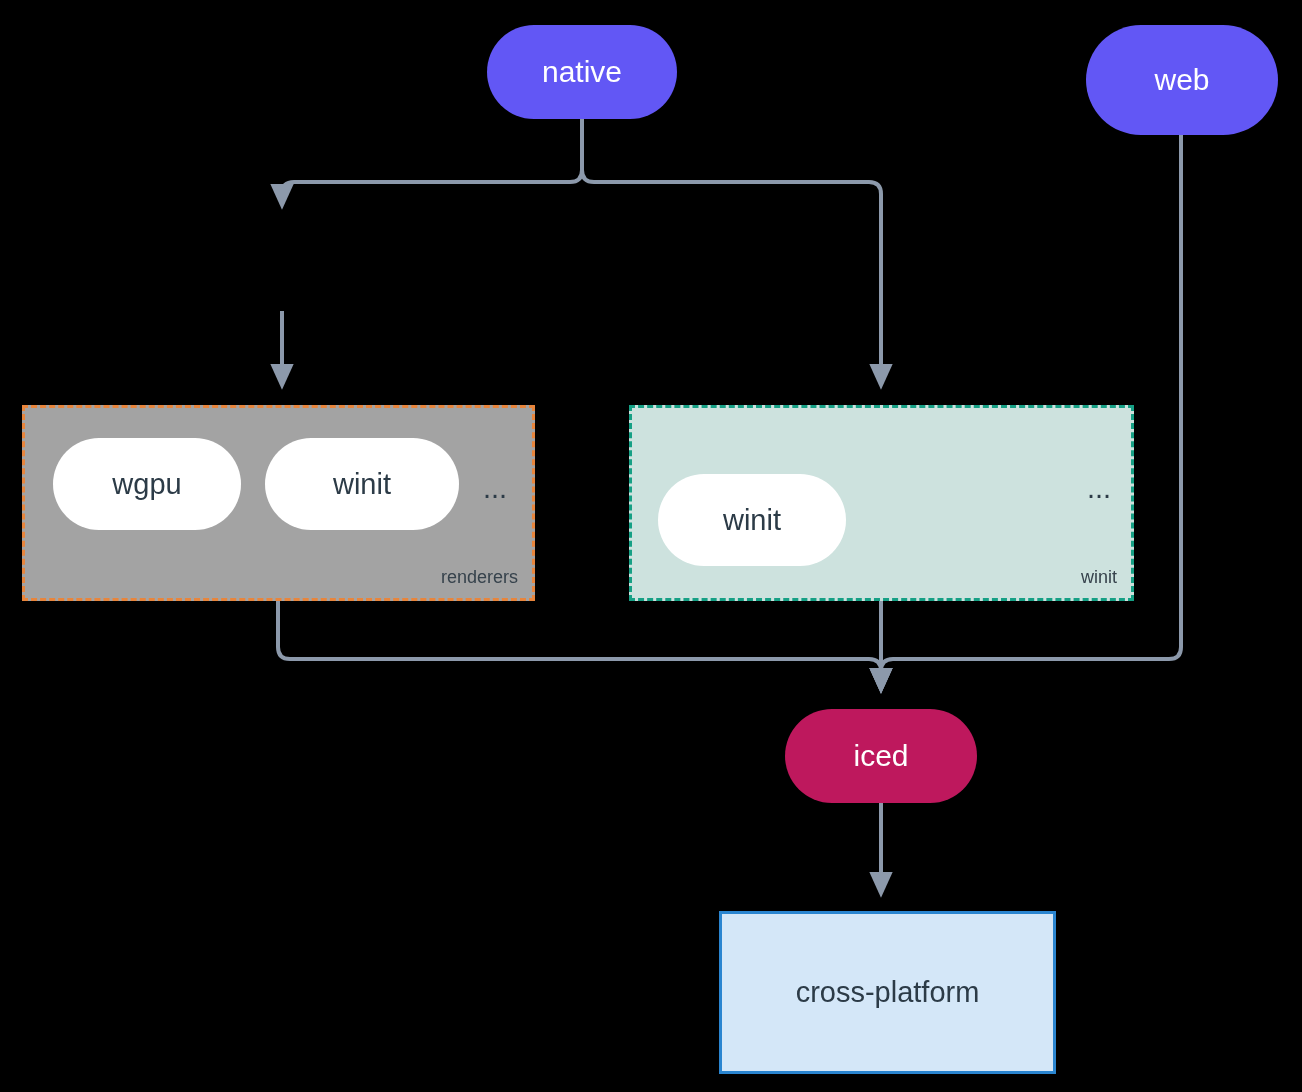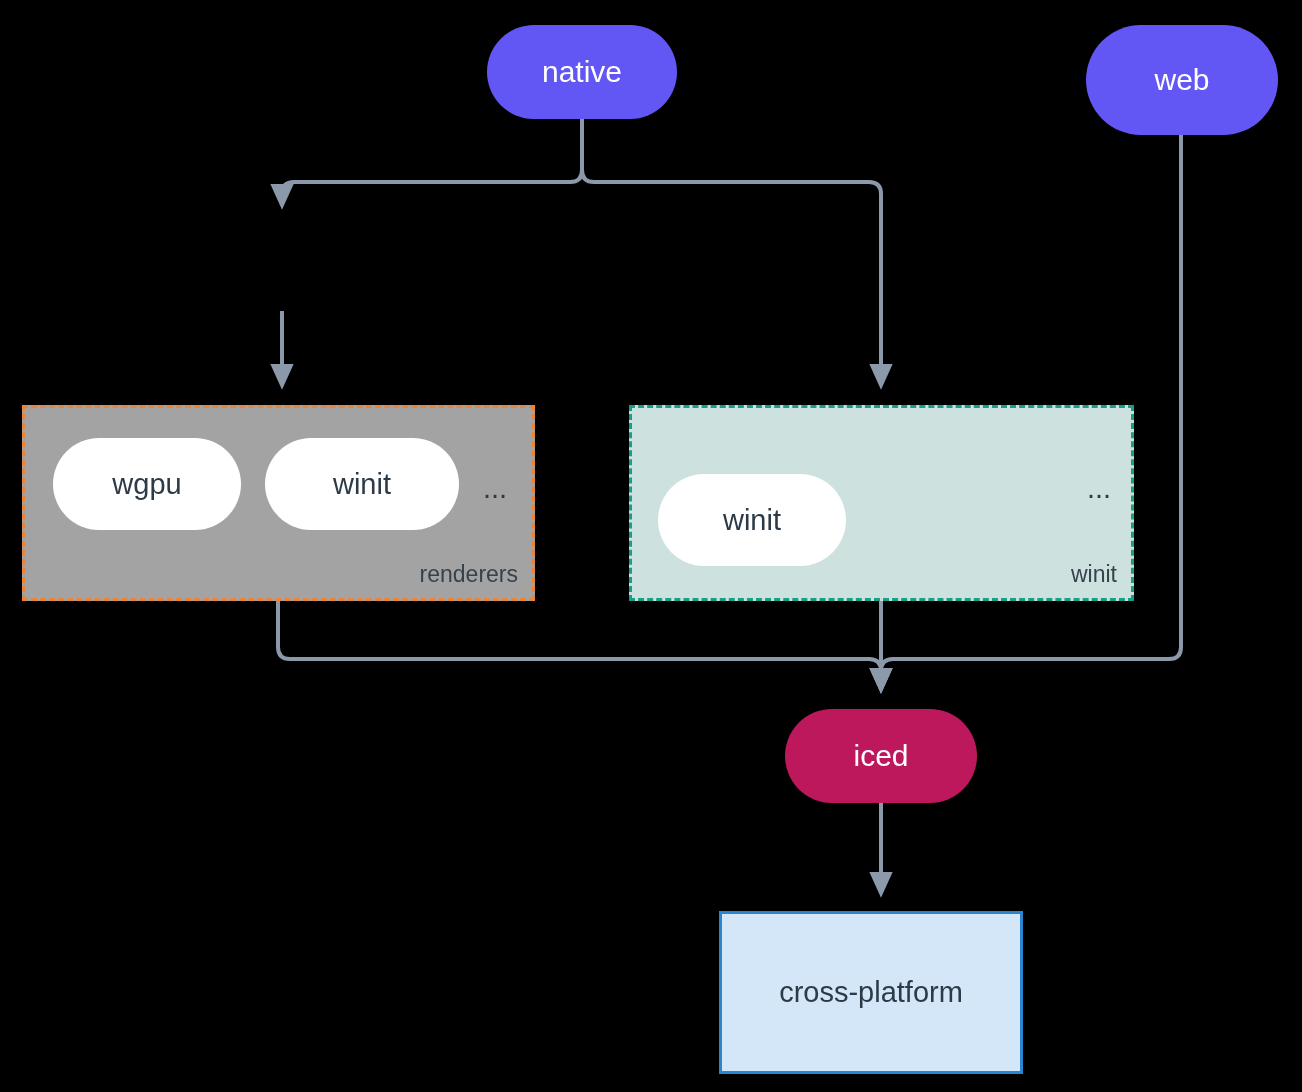--- a/index.html
+++ b/index.html
@@ -82,21 +82,21 @@
   .cluster-shells {
     left: 629px; top: 405px;
     width: 505px; height: 196px;
     background: #cde2de;
     border: 3px dashed #16a085;
   }
   .cluster-label {
     position: absolute;
     right: 14px;
     bottom: 10px;
-    font-size: 23px;
+    font-size: 18px;
     color: #36424c;
     white-space: nowrap;
   }
   
   .pill {
     position: absolute;
     display: flex;
     align-items: center;
     justify-content: center;
     background: #ffffff;
@@ -116,21 +116,21 @@
     color: #2c3b47;
     line-height: 1;
     white-space: nowrap;
   }
   .ellipsis-renderers { left: 458px; top: 66px; }
   .ellipsis-shells    { left: 455px; top: 66px; }
   
   .node-app {
     position: absolute;
     left: 719px; top: 911px;
-    width: 304px; height: 163px;
+    width: 337px; height: 163px;
     background: #d4e7f8;
     border: 3px solid #2a85d0;
     box-sizing: border-box;
     display: flex;
     flex-direction: row;
     align-items: center;
     justify-content: center;
     color: #2c3b47;
     font-size: 29px;
     line-height: 1.65;

